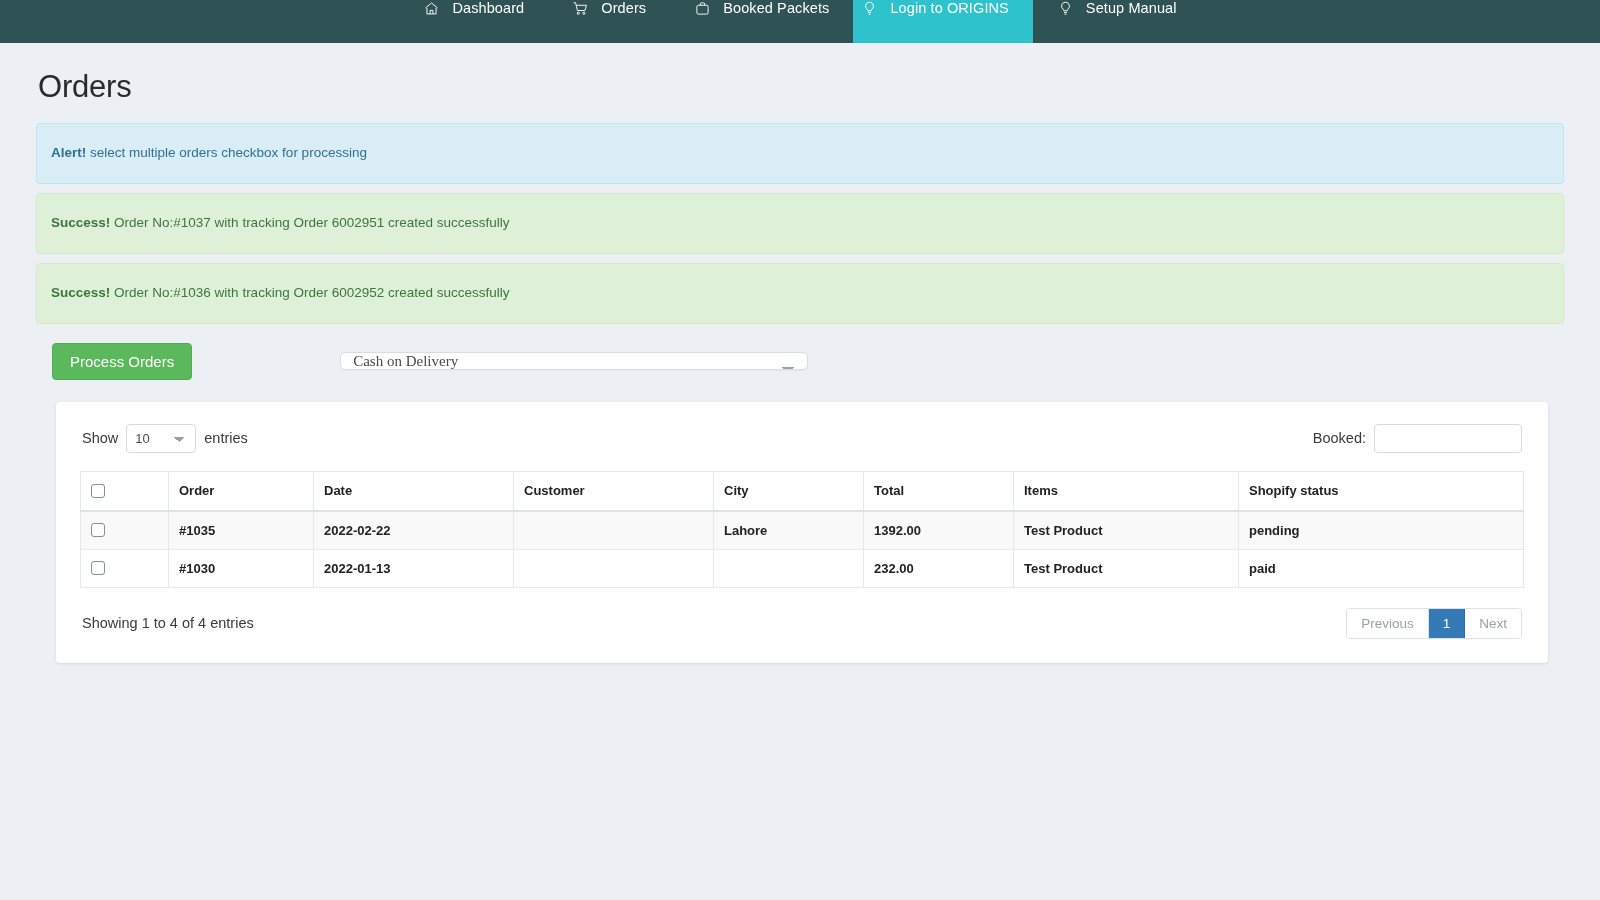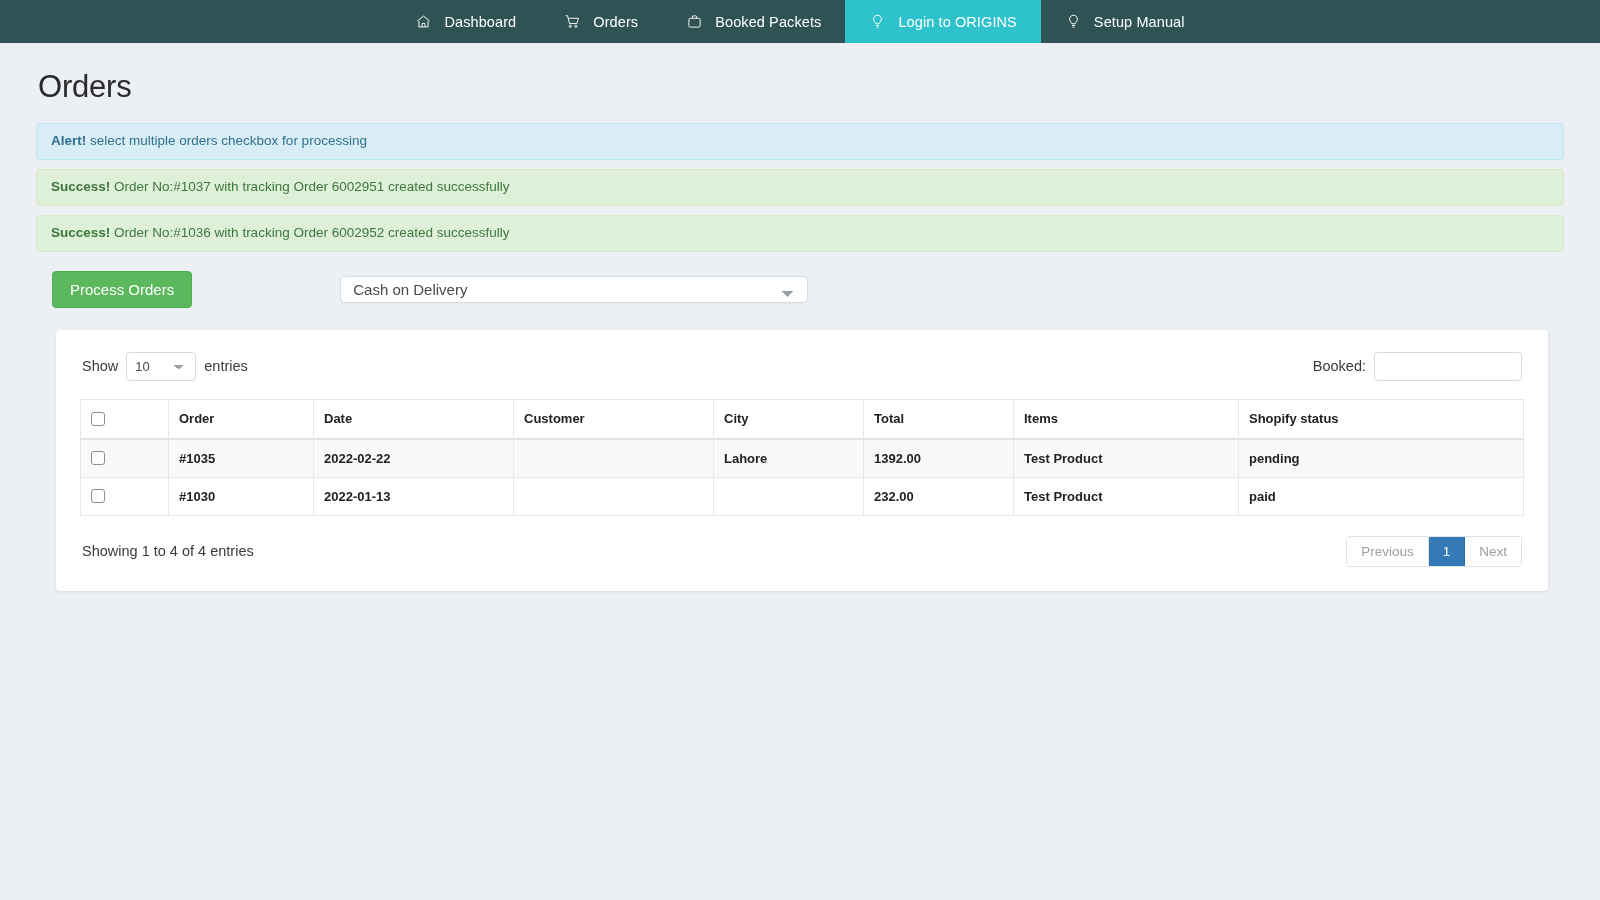--- a/index.html
+++ b/index.html
@@ -28,32 +28,33 @@
     justify-content: center;
     position: relative;
   }
   .nav-inner {
     display: flex;
     align-items: stretch;
     margin-left: 0px;
   }
   .nav-item {
     display: flex;
-    align-items: center;
+    align-items: flex-start;
     gap: 12px;
     padding: 0 24px;
     color: #ffffff;
     font-size: 14.5px;
     letter-spacing: 0.1px;
     text-decoration: none;
     white-space: nowrap;
     cursor: pointer;
   }
   .nav-item.active {
     background: #2ec2cc;
+    padding-left: 8px;
   }
   .nav-icon {
     width: 17px;
     height: 17px;
     display: inline-flex;
     align-items: center;
     justify-content: center;
     flex: none;
   }
   .nav-icon svg { display: block; }
@@ -66,21 +67,21 @@
     font-size: 31px;
     font-weight: 400;
     color: #2b2b2b;
     margin: 26px 0 18px 2px;
     letter-spacing: -0.2px;
   }
 
   
   .alert {
     border-radius: 4px;
-    padding: 9px 14px;
+    padding: 21px 14px;
     margin-bottom: 9px;
     font-size: 13.5px;
     line-height: 1.25;
   }
   .alert-info {
     background: #d9edf7;
     border: 1px solid #bce8f1;
     color: #31708f;
   }
   .alert-success {
@@ -104,28 +105,28 @@
     font-size: 15px;
     padding: 9px 17px;
     border-radius: 4px;
     cursor: pointer;
     font-family: "Liberation Sans", sans-serif;
     margin-left: 16px;
   }
   .courier-select {
     margin-left: 148px;
     width: 468px;
-    height: 27px;
+    height: 18px;
     border: 1px solid #d8dde3;
     border-radius: 5px;
     background: #ffffff;
     color: #4a4a4a;
     font-size: 15px;
     padding: 0 12px;
-    font-family: Liberation Sans, sans-serif;
+    font-family: Liberation Serif, serif;
     appearance: none;
     -webkit-appearance: none;
     background-image:
       linear-gradient(45deg, transparent 50%, #9aa0a6 50%),
       linear-gradient(135deg, #9aa0a6 50%, transparent 50%);
     background-position:
       calc(100% - 19px) 14px,
       calc(100% - 13px) 14px;
     background-size: 6px 6px, 6px 6px;
     background-repeat: no-repeat;

